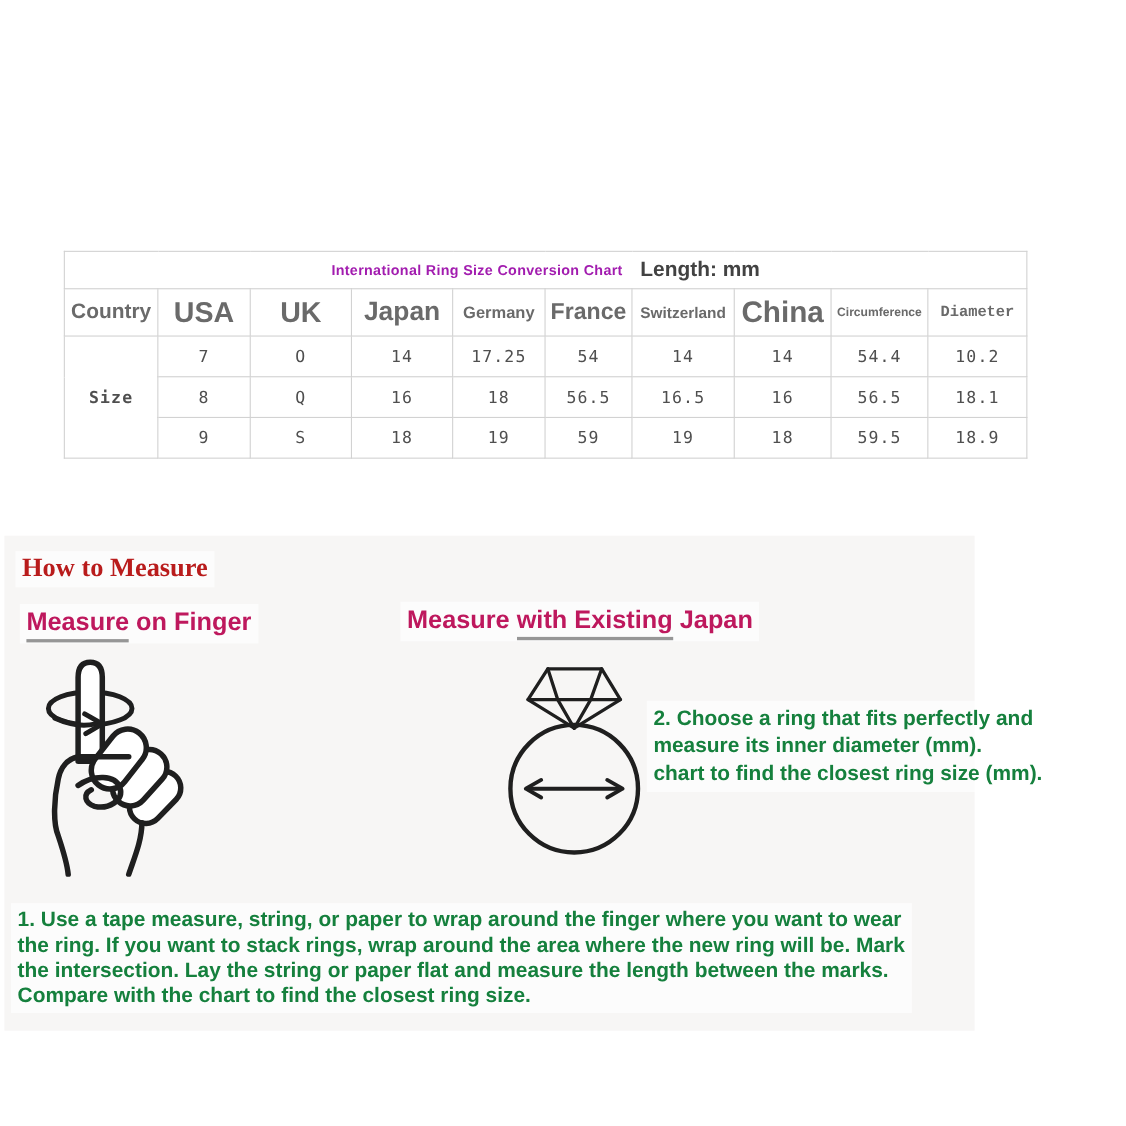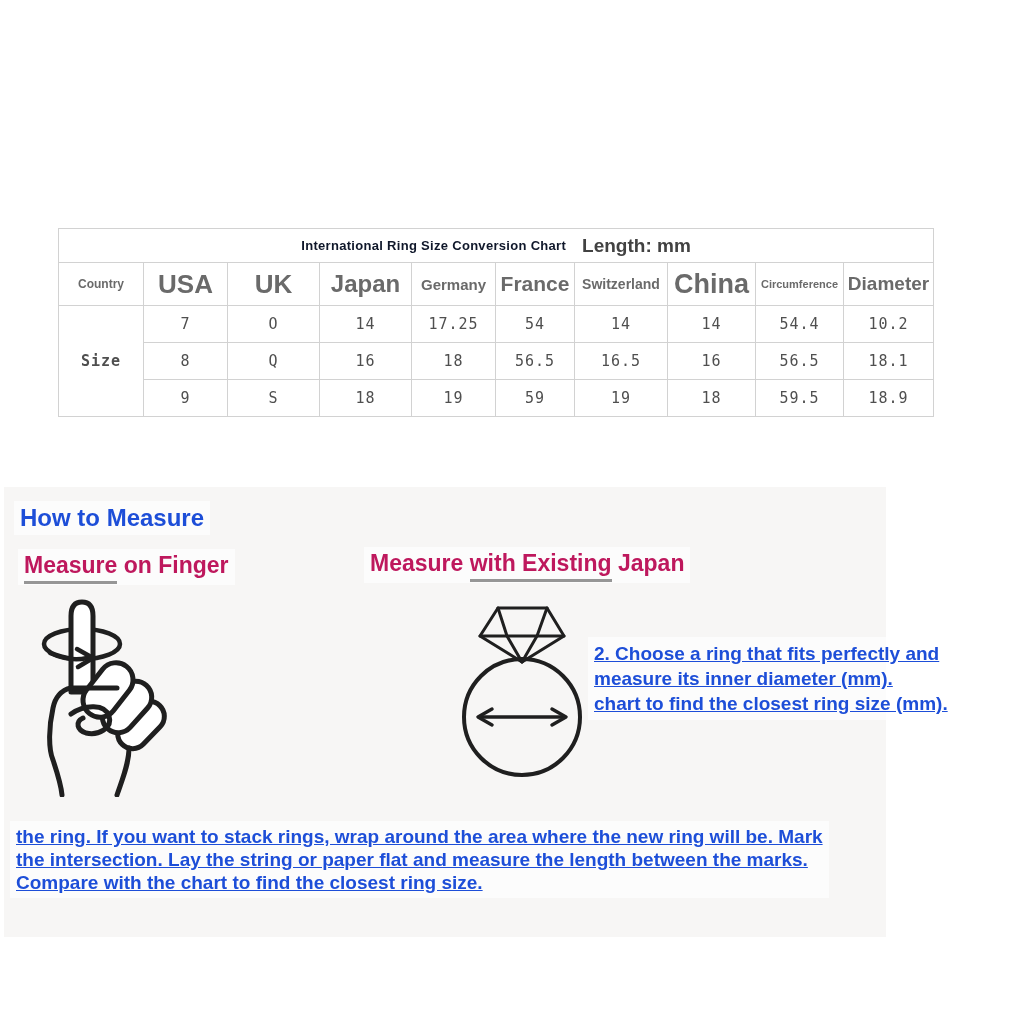--- a/index.html
+++ b/index.html
@@ -10,49 +10,49 @@
 
   
   .chart-wrap{position:absolute;left:58px;top:228px;width:875px;}
   table.sizes{border-collapse:collapse;table-layout:fixed;width:875px;background:#fff;}
   table.sizes td,table.sizes th{border:1px solid #d2d2d2;text-align:center;vertical-align:middle;padding:0;}
   .col-country{width:85px}.col-usa{width:84px}.col-uk{width:92px}.col-japan{width:92px}
   .col-germany{width:84px}.col-france{width:79px}.col-switz{width:93px}.col-china{width:88px}
   .col-circ{width:88px}.col-diam{width:90px}
   tr.title-row td{height:33px;}
   .title-flex{display:flex;align-items:center;justify-content:center;gap:16px;}
-  .chart-title{font-size:13px;font-weight:bold;color:#0f172a;letter-spacing:.3px;}
+  .chart-title{font-size:13px;font-weight:bold;color:#a21caf;letter-spacing:.3px;}
   .length-label{font-size:19px;font-weight:bold;color:#424242;}
   tr.header-row th{height:42px;color:#6a6a6a;font-weight:bold;}
-  th.h-country{font-size:12px;border-radius:11px;}
+  th.h-country{font-size:19px;border-radius:11px;}
   th.h-usa{font-size:26px;}
   th.h-uk{font-size:26px;}
   th.h-japan{font-size:24px;}
   th.h-germany{font-size:15px;}
   th.h-france{font-size:21px;color:#9a9a9a;font-weight:600;}
   th.h-switz{font-size:14px;}
   th.h-china{font-size:27px;}
   th.h-circ{font-size:11px;}
-  th.h-diam{font-size:19px;}
+  th.h-diam{font-size:14px;font-family:Liberation Mono, monospace;}
   tr.data-row td{height:36px;font-family:"DejaVu Sans Mono",monospace;font-size:15px;color:#4f4f4f;letter-spacing:1px;}
   td.size-cell{font-family:"Liberation Sans",sans-serif;font-size:28px;font-weight:bold;color:#6e6e6e;letter-spacing:.5px;padding-top:30px;}
 
   
   .panel{position:absolute;left:4px;top:487px;width:882px;height:450px;background:#f7f6f5;}
   .panel .hl{background:rgba(255,255,255,.65);}
-  .howto-heading{position:absolute;left:10px;top:14px;margin:0;font-size:24px;font-weight:bold;color:#1d4ed8;padding:3px 6px;}
+  .howto-heading{position:absolute;left:10px;top:14px;margin:0;font-size:24px;font-weight:bold;color:#b91c1c;padding:3px 6px;font-family:Liberation Serif, serif;}
   .subhead{position:absolute;margin:0;font-size:23px;font-weight:bold;color:#be185d;padding:3px 6px 6px 6px;}
   .subhead-finger{left:14px;top:62px;}
   .subhead-ring{left:360px;top:60px;}
   .subhead .u{border-bottom:3px solid #969696;padding-bottom:3px;}
 
   .hand-illustration{position:absolute;left:21px;top:105px;width:150px;height:205px;}
   .ring-illustration{position:absolute;left:446px;top:113px;width:150px;height:185px;}
 
-  .step-par{position:absolute;color:#1d4ed8;font-weight:bold;padding:4px 6px;text-decoration:underline;}
+  .step-par{position:absolute;color:#15803d;font-weight:bold;padding:4px 6px;}
   .step2{left:584px;top:150px;font-size:19px;line-height:25px;white-space:nowrap;}
   .step1{left:6px;top:334px;font-size:19px;line-height:23px;white-space:nowrap;}
 </style>
 </head>
 <body>
 
 <div>
 
   <div class="chart-wrap">
     <table class="sizes">
@@ -174,19 +174,20 @@
       </g>
     </svg>
 
     <div class="step-par step2 hl">
       <div>2. Choose a ring that fits perfectly and</div>
       <div>measure its inner diameter (mm).</div>
       <div>chart to find the closest ring size (mm).</div>
     </div>
 
     <div class="step-par step1 hl">
+      <div>1. Use a tape measure, string, or paper to wrap around the finger where you want to wear</div>
       <div>the ring. If you want to stack rings, wrap around the area where the new ring will be. Mark</div>
       <div>the intersection. Lay the string or paper flat and measure the length between the marks.</div>
       <div>Compare with the chart to find the closest ring size.</div>
     </div>
 
   </div>
 </div>
 
 </body></html>

